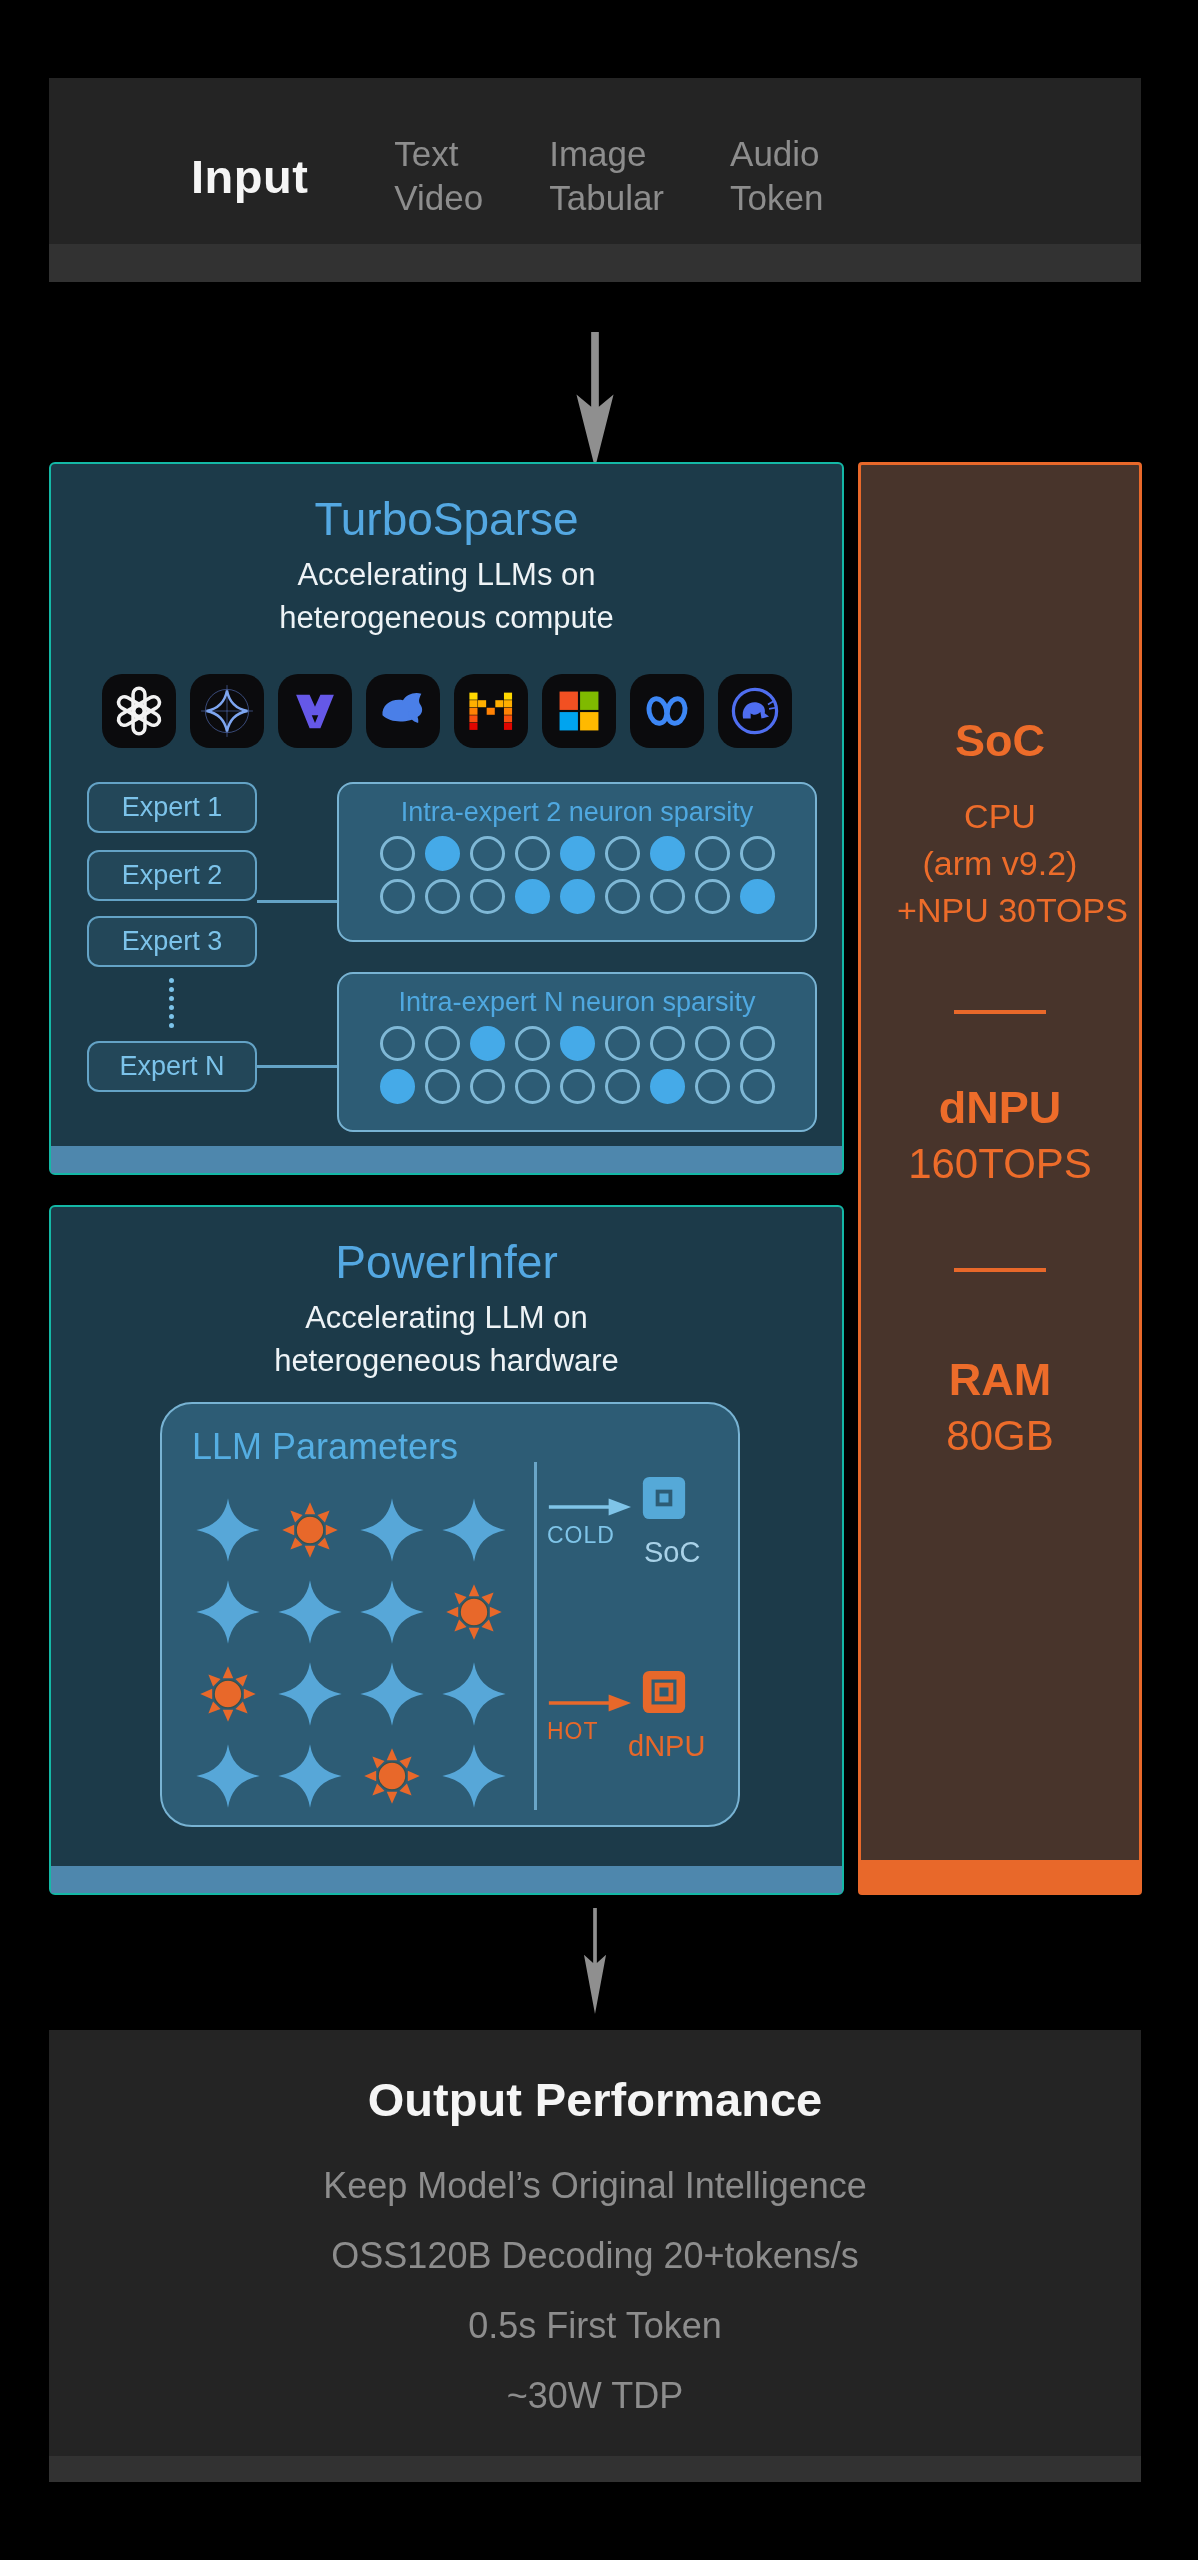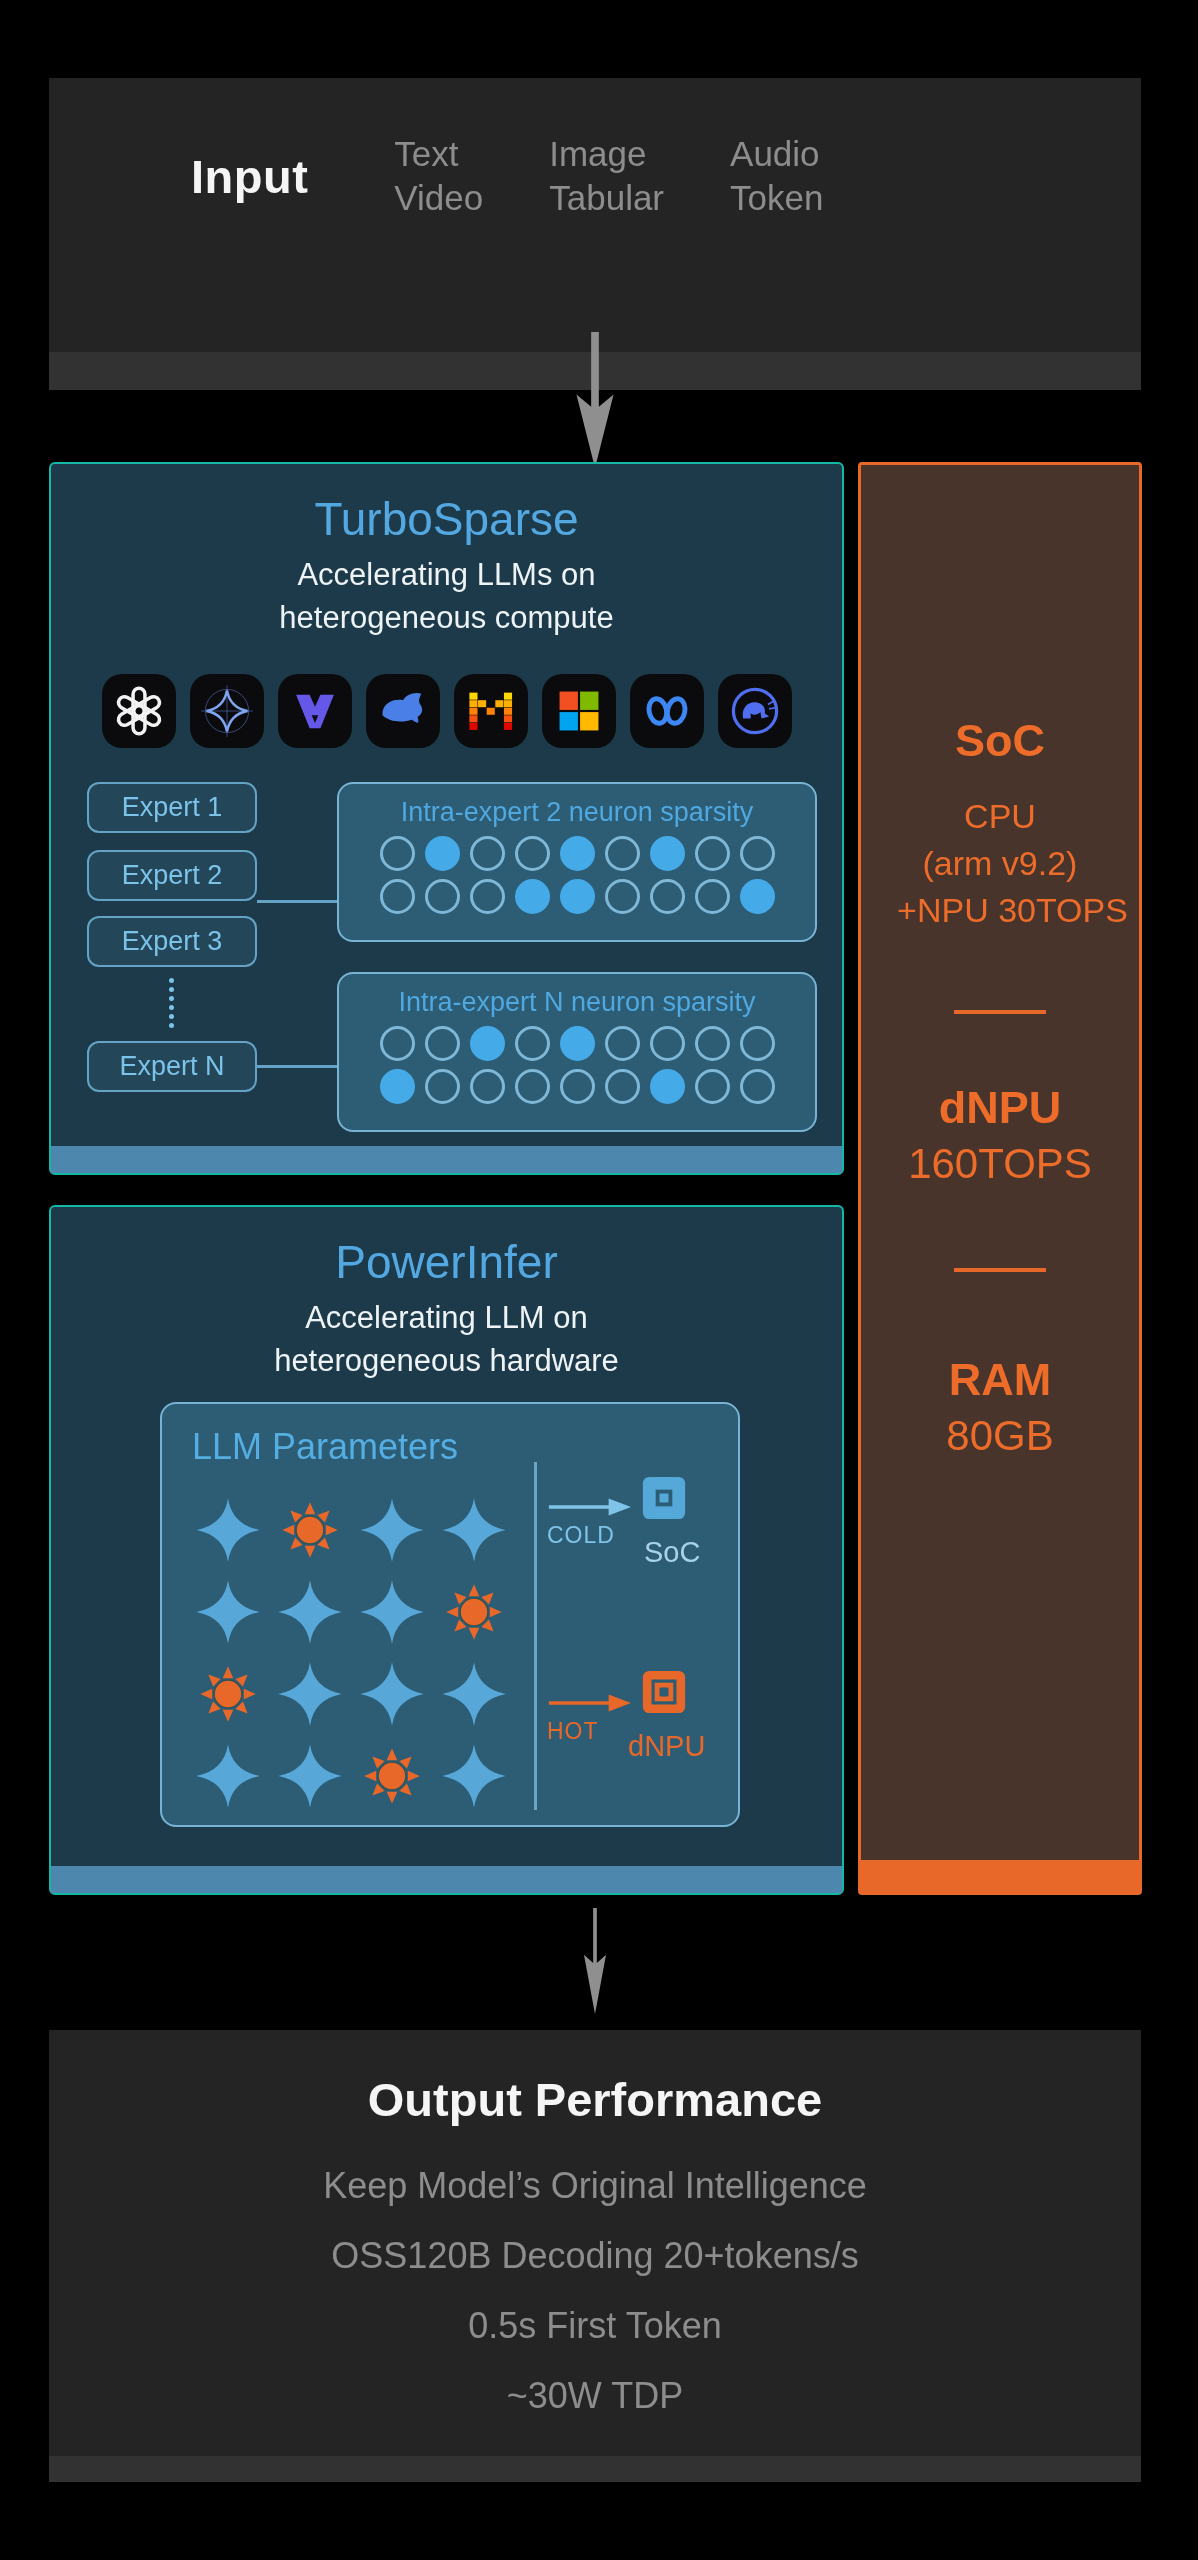--- a/index.html
+++ b/index.html
@@ -1,21 +1,21 @@
 <!DOCTYPE html>
 <html><head>
 <meta charset="utf-8">
 <style>
   * { margin:0; padding:0; box-sizing:border-box; }
   body { background:#000; font-family:"Liberation Sans", sans-serif; }
   .canvas { position:relative; width:1198px; height:2560px; background:#000; overflow:hidden; }
 
   
   .io-box { position:absolute; left:49px; width:1092px; background:#242424; }
-  #input-box { top:78px; height:312px; }
+  #input-box { top:78px; height:204px; }
   #output-box { top:2030px; height:452px; }
   .io-footer { position:absolute; bottom:0; left:0; right:0; height:38px; background:#323232; }
   #output-box .io-footer { height:26px; }
 
   #input-box .io-content { display:flex; align-items:center; height:196px; padding-left:142px; }
   .io-title { font-size:47px; font-weight:bold; color:#f5f5f5; letter-spacing:0.5px; }
   .input-types { display:grid; grid-template-columns:repeat(3,auto); column-gap:66px; row-gap:4px; margin-left:86px; }
   .input-type { font-size:35px; color:#8d8d8d; }
 
   .down-arrow { position:absolute; }
@@ -40,21 +40,21 @@
   .connector { position:absolute; height:3px; background:#64a3c6; }
 
   .sparsity-panel { position:absolute; left:286px; width:480px; height:160px; background:#2d5c75; border:2px solid #78b3d3; border-radius:16px; }
   .sp-title { text-align:center; font-size:27px; color:#4fa8e0; margin-top:13px; }
   .dot-rows { margin-top:7px; }
   .dot-row { display:flex; justify-content:center; gap:10px; margin-top:8px; }
   .dot { width:35px; height:35px; border-radius:50%; border:3px solid #7fb8d6; }
   .dot.filled { background:#45aae8; border-color:#45aae8; }
 
   
-  #llm-panel { position:absolute; left:109px; top:195px; width:580px; height:425px; background:#2d5c75; border:2px solid #78b3d3; border-radius:16px; }
+  #llm-panel { position:absolute; left:109px; top:195px; width:580px; height:425px; background:#2d5c75; border:2px solid #78b3d3; border-radius:32px; }
   .llm-title { position:absolute; left:30px; top:22px; font-size:36px; color:#55aee2; }
   #param-grid { position:absolute; left:26px; top:86px; display:grid; grid-template-columns:repeat(4,80px); grid-auto-rows:80px; gap:2px; }
   .param-cell { display:flex; align-items:center; justify-content:center; }
   .param-cell svg { width:66px; height:66px; }
   .divider-v { position:absolute; left:372px; top:58px; width:3px; height:348px; background:#6aa6c8; }
   .flow-arrow { position:absolute; width:84px; height:22px; }
   .flow-arrow svg { display:block; width:100%; height:100%; }
   .flow-label { position:absolute; font-size:23px; letter-spacing:1px; }
   .chip { position:absolute; width:64px; height:64px; }
   .chip svg { display:block; width:100%; height:100%; }

